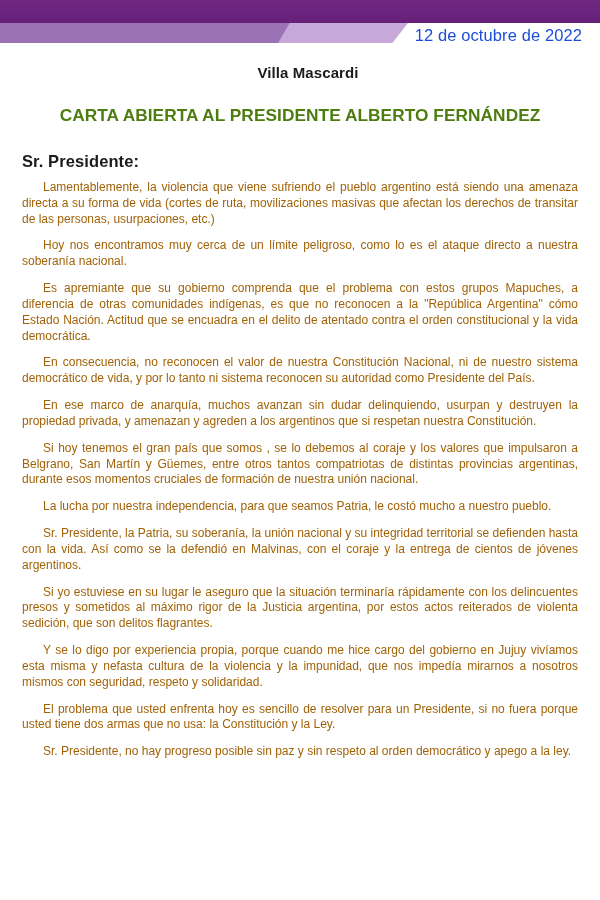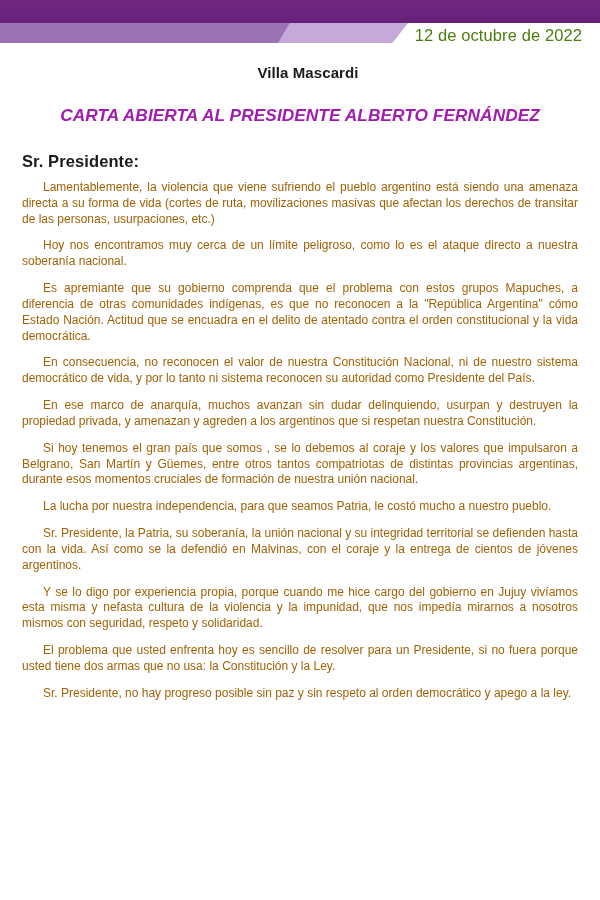--- a/index.html
+++ b/index.html
@@ -54,42 +54,41 @@
     background: #c6a9d8;
     clip-path: polygon(9% 0, 100% 0, 88% 100%, 0 100%);
   }
 
   
   .date-row {
     position: absolute;
     right: 18px;
     top: 26px;
     font-size: 16.5px;
-    color: #4d7c0f;
+    color: #1d4ed8;
     letter-spacing: 0.1px;
   }
 
   
   .place {
     text-align: center;
     font-weight: bold;
     font-size: 15px;
     color: #1b1b1b;
     margin: 21px 0 0 0;
     letter-spacing: 0.1px;
     padding-left: 16px;
   }
   .headline {
     text-align: center;
     font-weight: bold;
     font-size: 17.3px;
-    color: #a21caf;
+    color: #4d7c0f;
     margin: 24px 0 0 0;
     letter-spacing: 0.05px;
-    font-style: italic;
   }
   .salutation {
     font-weight: bold;
     font-size: 16.5px;
     color: #1b1b1b;
     margin: 26px 0 0 22px;
     letter-spacing: 0.1px;
   }
 
   
@@ -128,17 +127,18 @@
 
 <div class="letter">
   <p>Lamentablemente, la violencia que viene sufriendo el pueblo argentino está siendo una amenaza directa a su forma de vida (cortes de ruta, movilizaciones masivas que afectan los derechos de transitar de las personas, usurpaciones, etc.)</p>
   <p>Hoy nos encontramos muy cerca de un límite peligroso, como lo es el ataque directo a nuestra soberanía nacional.</p>
   <p>Es apremiante que su gobierno comprenda que el problema con estos grupos Mapuches, a diferencia de otras comunidades indígenas, es que no reconocen a la "República Argentina" cómo Estado Nación. Actitud que se encuadra en el delito de atentado contra el orden constitucional y la vida democrática.</p>
   <p>En consecuencia, no reconocen el valor de nuestra Constitución Nacional, ni de nuestro sistema democrático de vida, y por lo tanto ni sistema reconocen su autoridad como Presidente del País.</p>
   <p>En ese marco de anarquía, muchos avanzan sin dudar delinquiendo, usurpan y destruyen la propiedad privada, y amenazan y agreden a los argentinos que si respetan nuestra Constitución.</p>
   <p>Si hoy tenemos el gran país que somos , se lo debemos al coraje y los valores que impulsaron a Belgrano, San Martín y Güemes, entre otros tantos compatriotas de distintas provincias argentinas, durante esos momentos cruciales de formación de nuestra unión nacional.</p>
   <p>La lucha por nuestra independencia, para que seamos Patria, le costó mucho a nuestro pueblo.</p>
   <p>Sr. Presidente, la Patria, su soberanía, la unión nacional y su integridad territorial se defienden hasta con la vida. Así como se la defendió en Malvinas, con el coraje y la entrega de cientos de jóvenes argentinos.</p>
+  <p>Si yo estuviese en su lugar le aseguro que la situación terminaría rápidamente con los delincuentes presos y sometidos al máximo rigor de la Justicia argentina, por estos actos reiterados de violenta sedición, que son delitos flagrantes.</p>
   <p>Y se lo digo por experiencia propia, porque cuando me hice cargo del gobierno en Jujuy vivíamos esta misma y nefasta cultura de la violencia y la impunidad, que nos impedía mirarnos a nosotros mismos con seguridad, respeto y solidaridad.</p>
   <p>El problema que usted enfrenta hoy es sencillo de resolver para un Presidente, si no fuera porque usted tiene dos armas que no usa: la Constitución y la Ley.</p>
   <p>Sr. Presidente, no hay progreso posible sin paz y sin respeto al orden democrático y apego a la ley.</p>
 
 </div>
 
 </body></html>

